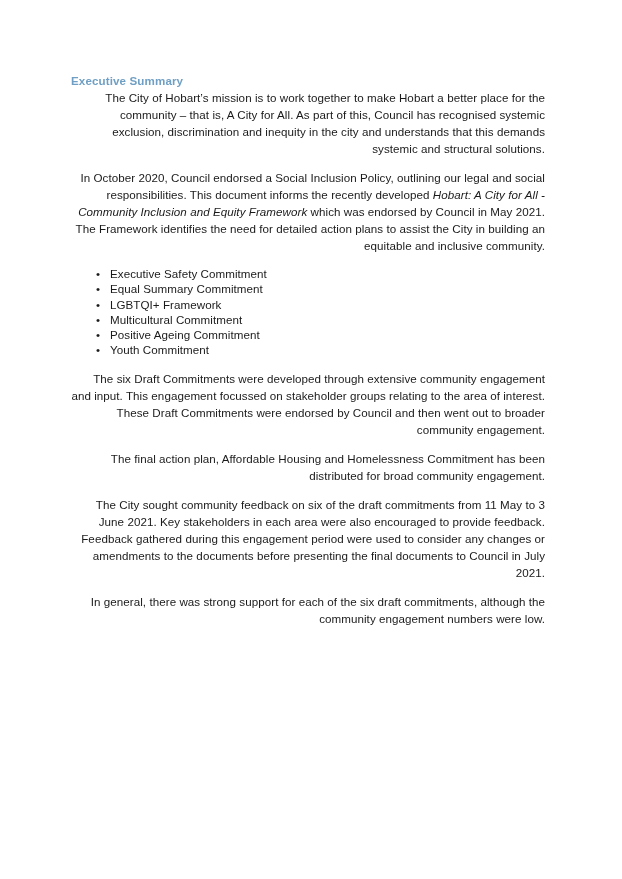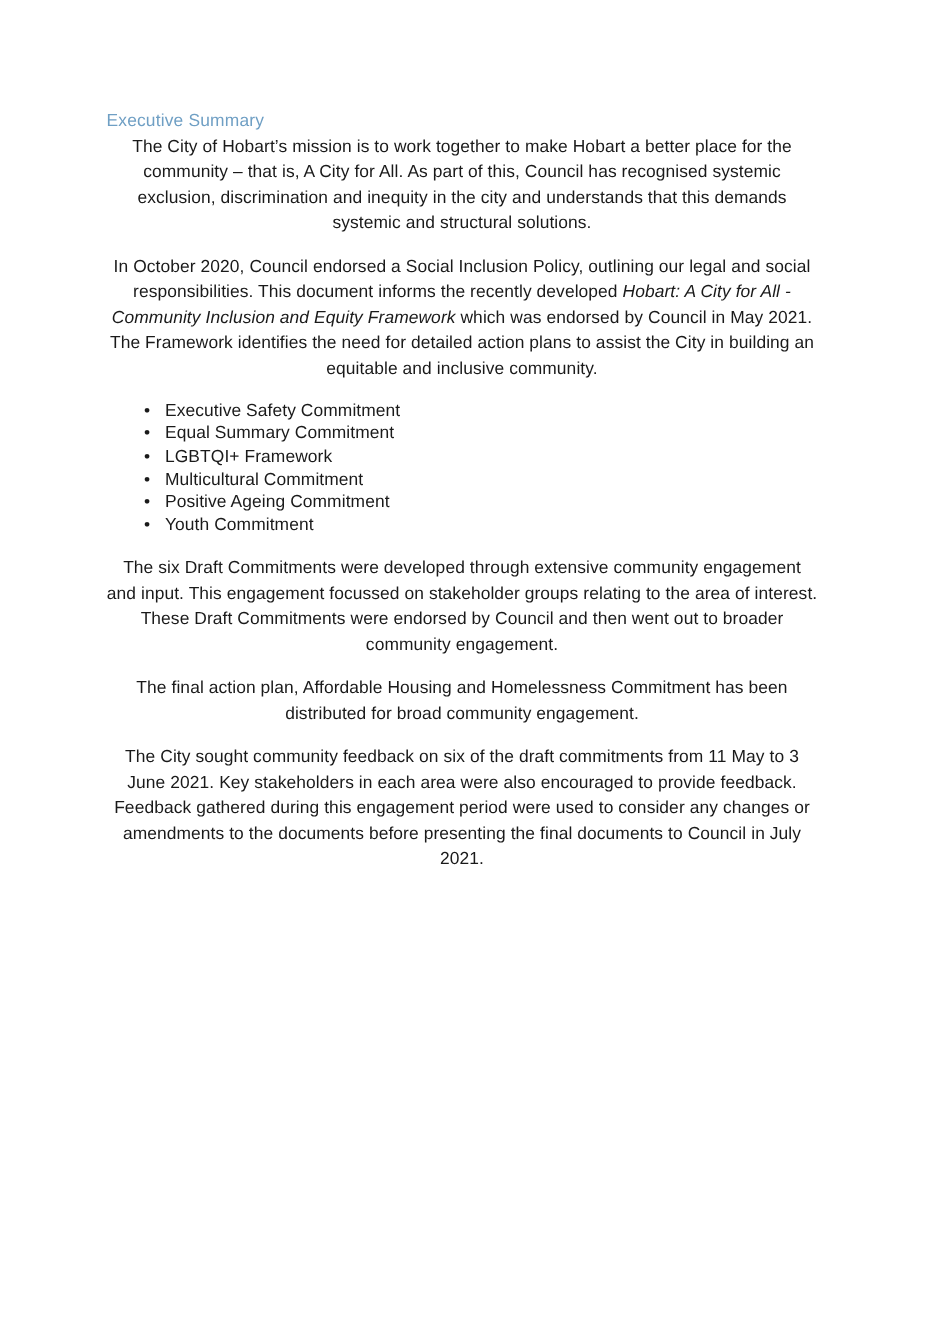--- a/index.html
+++ b/index.html
@@ -25,30 +25,30 @@
   .content {
     position: absolute;
     left: 71px;
     top: 72px;
     width: 474px;
   }
   .doc-heading {
     font-size: 11.6px;
     line-height: 17px;
     color: #6f9fc4;
-    font-weight: normal;
+    font-weight: bold;
     margin: 0 0 0 0;
     letter-spacing: 0.01em;
   }
   .para {
     font-size: 11.6px;
     line-height: 17px;
     margin: 0;
     padding: 0;
-    text-align: center;
+    text-align: right;
     color: #1a1a1a;
     letter-spacing: 0.005em;
   }
   .para + .para,
   .bullet-list + .para,
   .para + .bullet-list {
     margin-top: 12px;
   }
   .doc-heading + .para {
     margin-top: 0;
@@ -117,15 +117,16 @@
         <span>Youth Commitment</span>
       </li>
     </ul>
 
     <p class="para">The six Draft Commitments were developed through extensive community engagement and input. This engagement focussed on stakeholder groups relating to the area of interest. These Draft Commitments were endorsed by Council and then went out to broader community engagement.</p>
 
     <p class="para">The final action plan, Affordable Housing and Homelessness Commitment has been distributed for broad community engagement.</p>
 
     <p class="para">The City sought community feedback on six of the draft commitments from 11 May to 3 June 2021. Key stakeholders in each area were also encouraged to provide feedback. Feedback gathered during this engagement period were used to consider any changes or amendments to the documents before presenting the final documents to Council in July 2021.</p>
 
+    <p class="para">In general, there was strong support for each of the six draft commitments, although the community engagement numbers were low.</p>
 
   </div>
 </div>
 
 </body></html>

